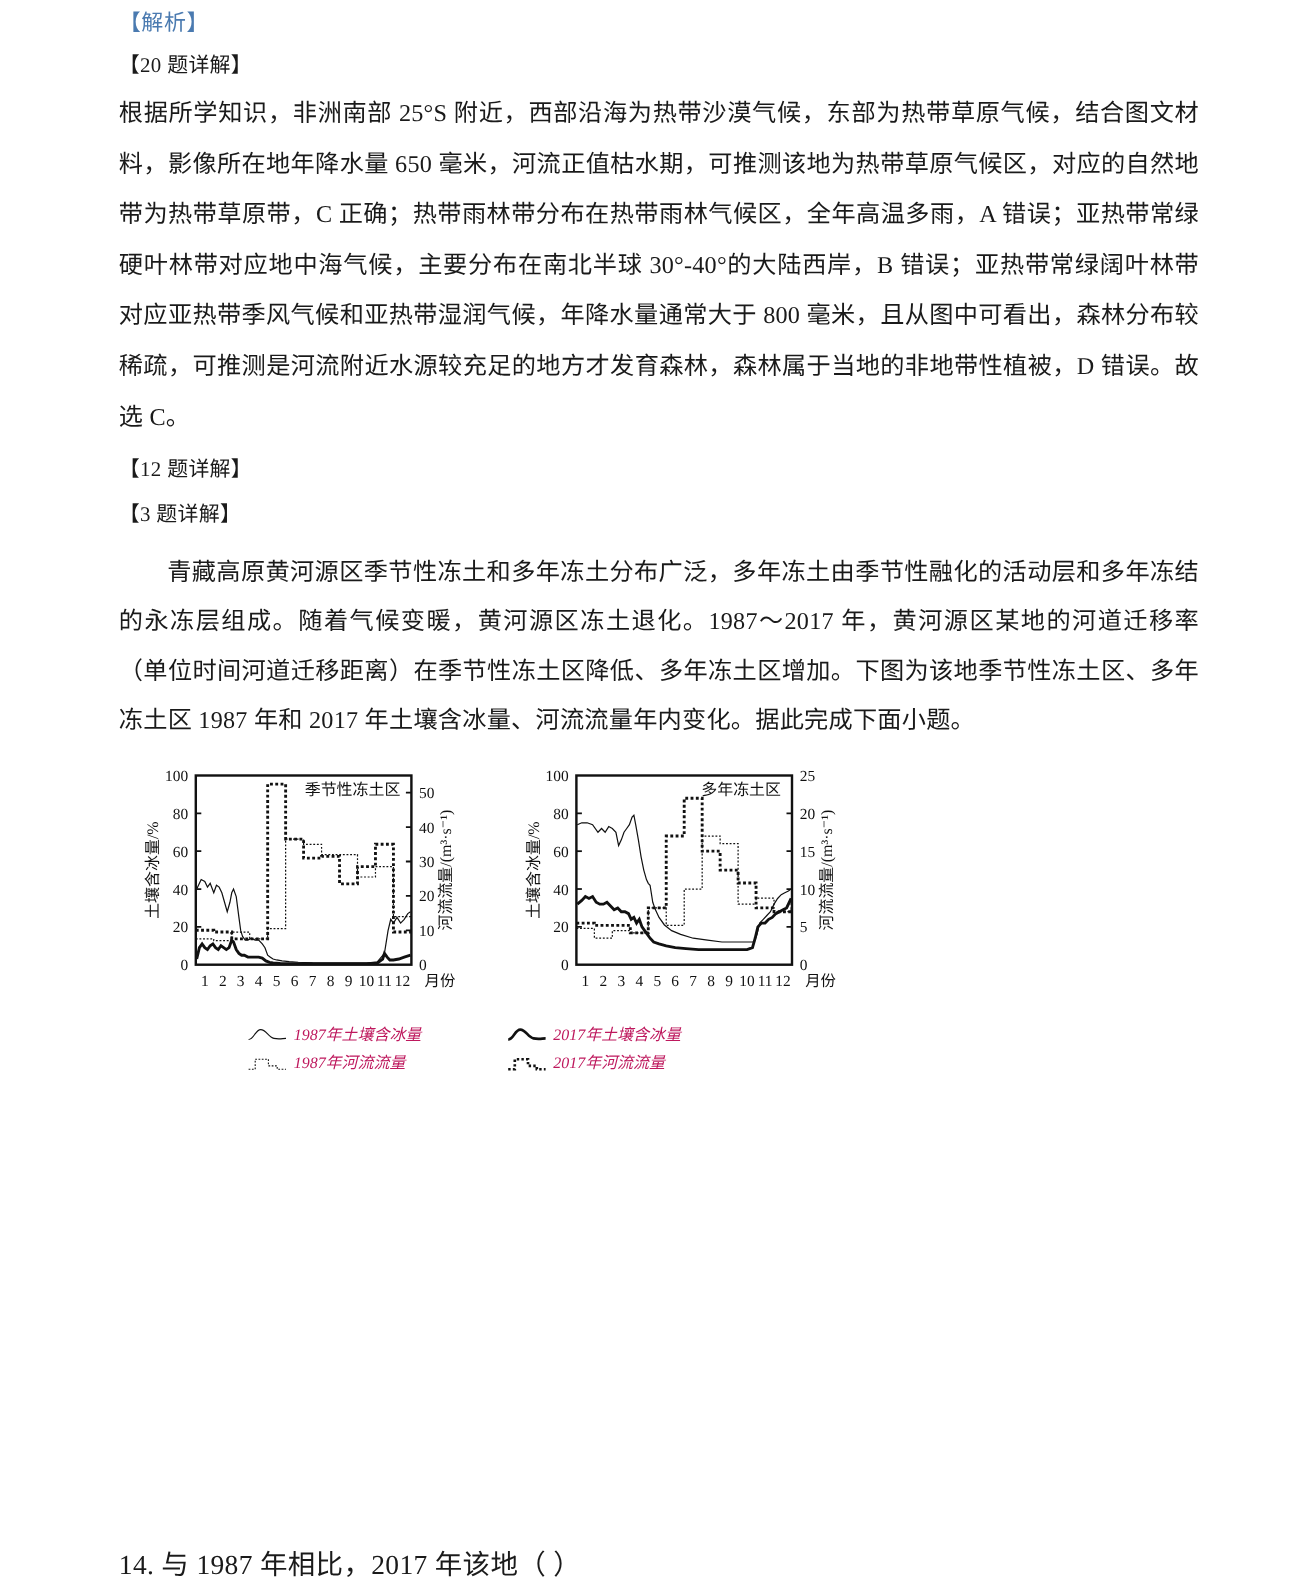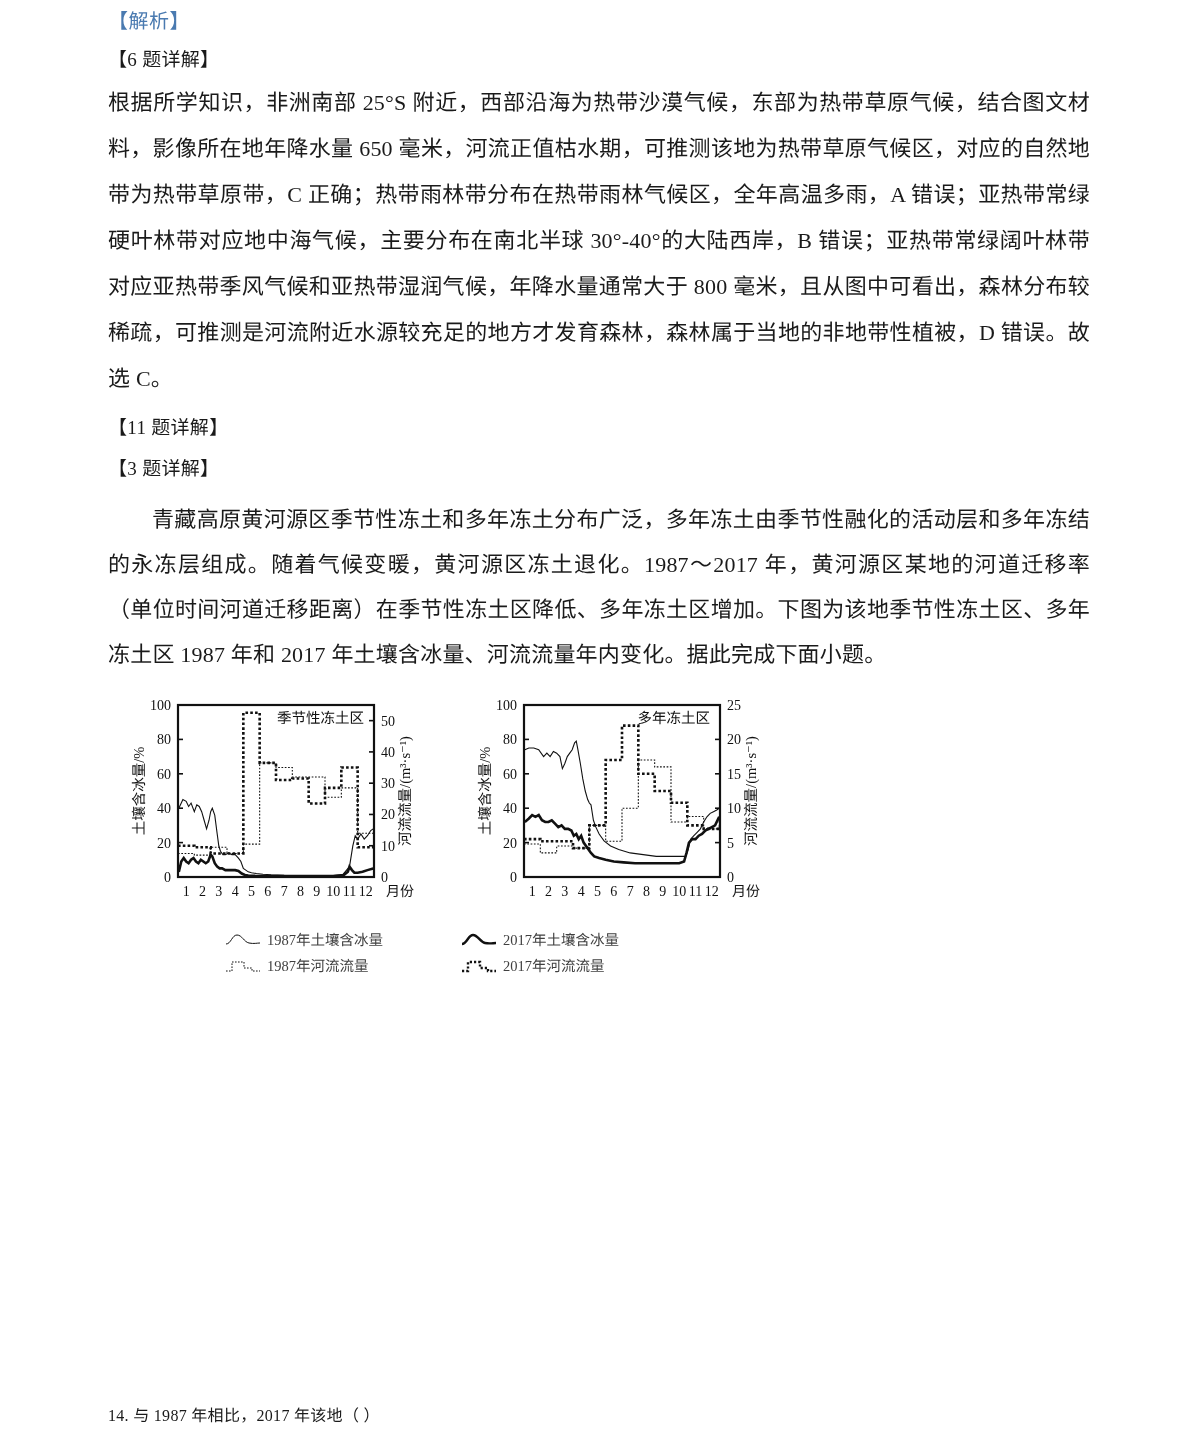--- a/index.html
+++ b/index.html
@@ -71,21 +71,22 @@
     gap: 16px;
     justify-content: flex-start;
     padding-left: 8px;
   }
   .chart-box { position: relative; }
   .legend {
     margin-top: 2px;
     padding-left: 120px;
     font-size: 14.5px;
     line-height: 26px;
-    color: #404040;
+    color: #be185d;
+    font-style: italic;
   }
   .legend-row {
     display: flex;
     align-items: center;
   }
   .legend-item {
     display: flex;
     align-items: center;
     margin-right: 26px;
   }
@@ -94,40 +95,40 @@
     height: 18px;
     margin-right: 5px;
     flex: 0 0 38px;
   }
   .legend-item .lbl { white-space: nowrap; }
   .legend-item.w1 { width: 236px; margin-right: 0; }
   .final-q {
     position: absolute;
     left: 108px;
     top: 1402px;
-    font-size: 16px;
+    font-size: 25px;
     letter-spacing: 0.3px;
   }
   svg text { font-family: "Liberation Serif", "DejaVu Serif", serif; }
 </style>
 </head>
 <body>
 
 <div class="page">
 
   <div class="content">
 
     <div class="analysis-head">【解析】</div>
 
-    <div class="q-head">【6 题详解】</div>
+    <div class="q-head">【20 题详解】</div>
     <p class="para">根据所学知识，非洲南部 25°S 附近，西部沿海为热带沙漠气候，东部为热带草原气候，结合图文材料，影像所在地年降水量 650 毫米，河流正值枯水期，可推测该地为热带草原气候区，对应的自然地带为热带草原带，C 正确；热带雨林带分布在热带雨林气候区，全年高温多雨，A 错误；亚热带常绿硬叶林带对应地中海气候，主要分布在南北半球 30°-40°的大陆西岸，B 错误；亚热带常绿阔叶林带对应亚热带季风气候和亚热带湿润气候，年降水量通常大于 800 毫米，且从图中可看出，森林分布较稀疏，可推测是河流附近水源较充足的地方才发育森林，森林属于当地的非地带性植被，D 错误。故选 C。</p>
 
     <div class="block-gap"></div>
 
-    <div class="q-head">【11 题详解】</div>
+    <div class="q-head">【12 题详解】</div>
 
     <div class="block-gap"></div>
 
     <div class="q-head">【3 题详解】</div>
 
     <div class="block-gap"></div>
 
 
     <p class="para indent tight">青藏高原黄河源区季节性冻土和多年冻土分布广泛，多年冻土由季节性融化的活动层和多年冻结的永冻层组成。随着气候变暖，黄河源区冻土退化。1987～2017 年，黄河源区某地的河道迁移率（单位时间河道迁移距离）在季节性冻土区降低、多年冻土区增加。下图为该地季节性冻土区、多年冻土区 1987 年和 2017 年土壤含冰量、河流流量年内变化。据此完成下面小题。</p>
 

